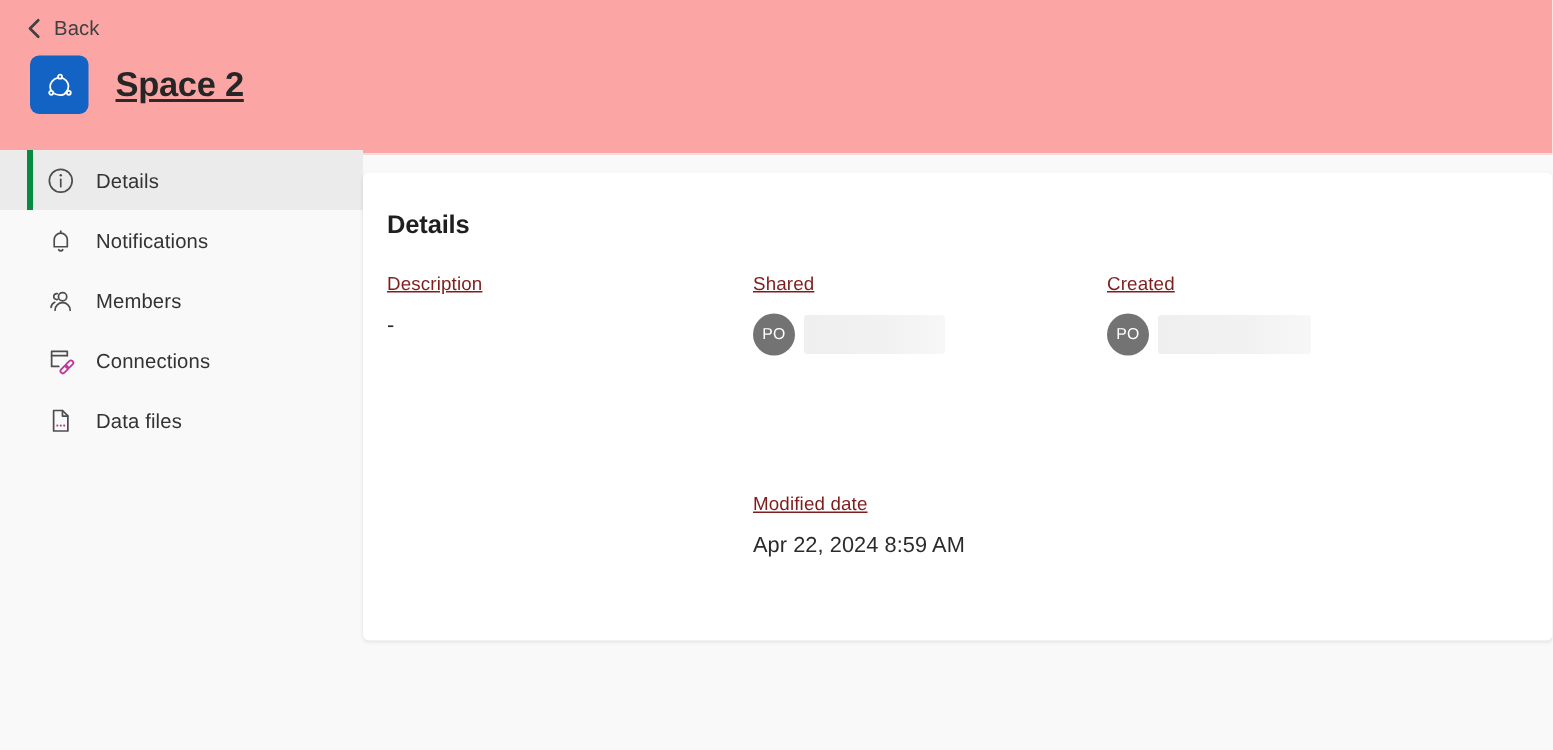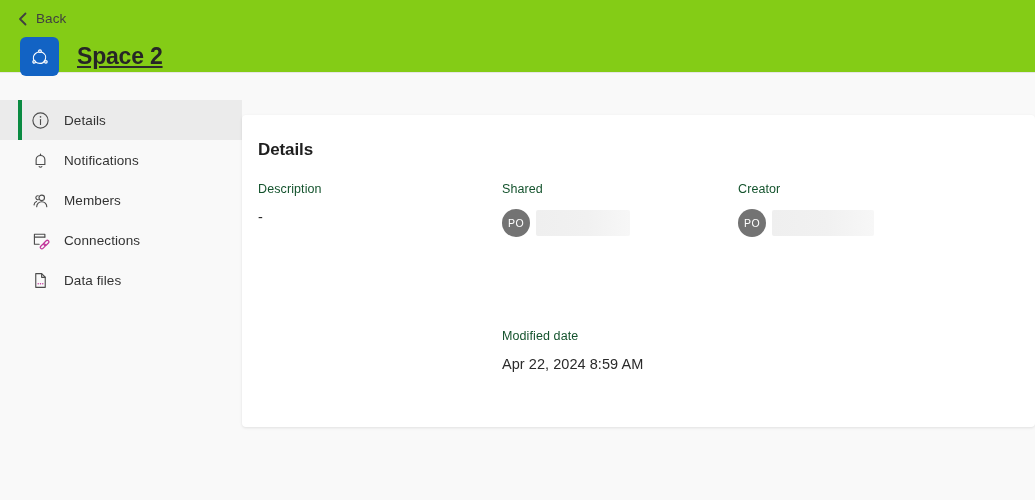--- a/index.html
+++ b/index.html
@@ -22,22 +22,22 @@
     width: 1035px;
     height: 500px;
     background: #f9f9f9;
   }
 
   
   .header {
     position: absolute;
     left: 0; top: 0;
     width: 1035px;
-    height: 73px;
-    background: #84cc16;
+    height: 103px;
+    background: #fca5a5;
     border-bottom: 1px solid #e6e6e6;
   }
 
   .back-row {
     position: absolute;
     left: 14px;
     top: 9px;
     display: flex;
     align-items: center;
     gap: 8px;
@@ -159,23 +159,24 @@
   }
 
   .field-grid {
     display: grid;
     grid-template-columns: 244px 236px 1fr;
     row-gap: 30px;
   }
 
   .field-label {
     font-size: 12.5px;
-    color: #14532d;
+    color: #7f1d1d;
     margin-bottom: 13px;
     letter-spacing: 0.1px;
+    text-decoration: underline;
   }
   .field-value {
     font-size: 14.5px;
     color: #2b2b2b;
     letter-spacing: 0.05px;
     min-height: 18px;
   }
 
   .user-value {
     display: flex;
@@ -325,21 +326,21 @@
 
         <div class="cell-owner">
           <div class="field-label">Shared</div>
           <div class="field-value user-value">
             <span class="avatar">PO</span>
             <span class="redacted w-owner"></span>
           </div>
         </div>
 
         <div class="cell-creator">
-          <div class="field-label">Creator</div>
+          <div class="field-label">Created</div>
           <div class="field-value user-value">
             <span class="avatar">PO</span>
             <span class="redacted w-creator"></span>
           </div>
         </div>
 
 
 
         <div class="cell-modified">
           <div class="field-label">Modified date</div>

